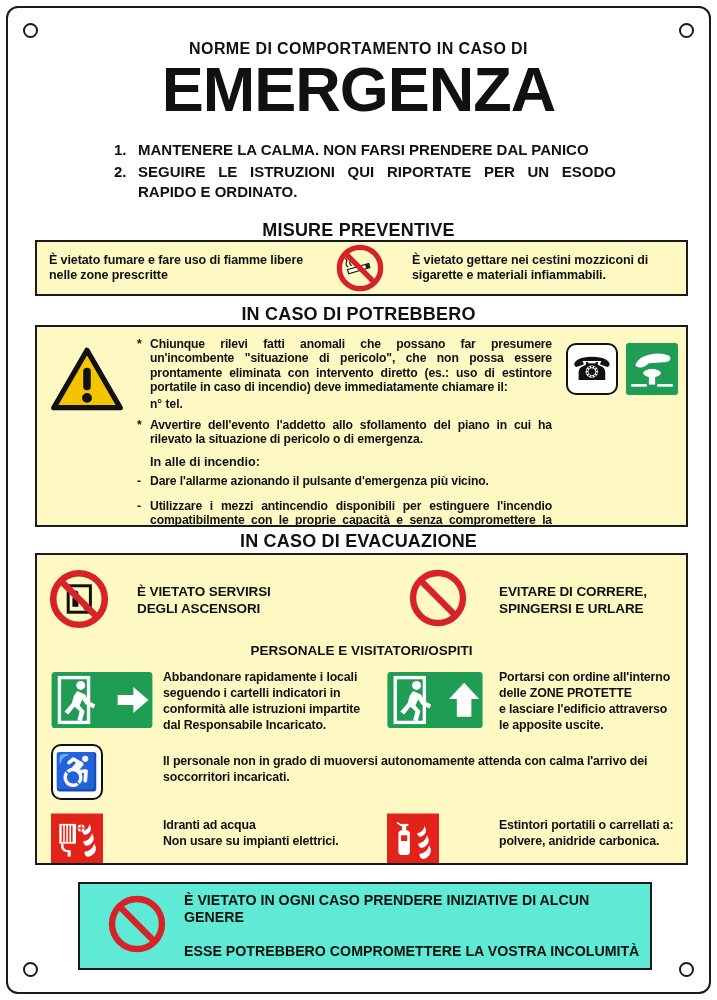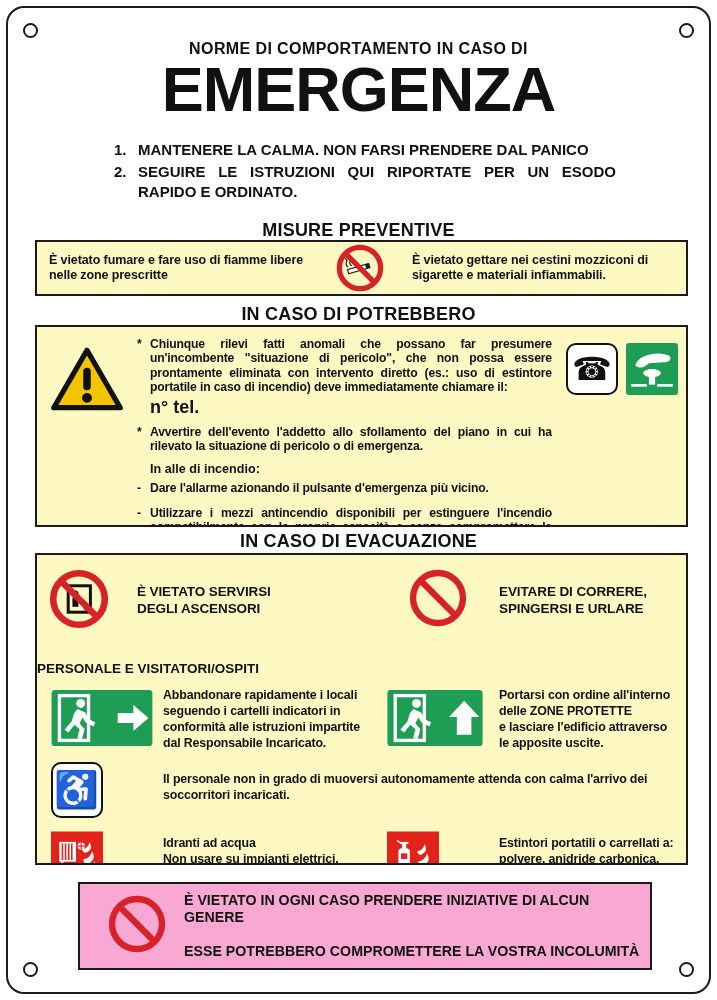--- a/index.html
+++ b/index.html
@@ -2,21 +2,21 @@
 <html><head>
 <meta charset="utf-8">
 <style>
   html,body{margin:0;padding:0;}
   body{
     width:717px;height:1000px;position:relative;background:#ffffff;
     font-family:"Liberation Sans",sans-serif;color:#111;
   }
   .plate{
     position:absolute;left:6px;top:6px;right:6px;bottom:6px;
-    border:2.5px solid #1a1a1a;border-radius:18px;background:#fff;padding-left:44px;
+    border:2.5px solid #1a1a1a;border-radius:12px;background:#fff;padding-left:44px;
   }
   .hole{
     position:absolute;width:11px;height:11px;border:2.5px solid #1a1a1a;
     border-radius:50%;background:#fff;
   }
   .hole.tl{left:15px;top:15px}.hole.tr{right:15px;top:15px}
   .hole.bl{left:15px;bottom:15px}.hole.br{right:15px;bottom:15px}
 
   .kicker{position:absolute;top:32px;left:0;right:0;text-align:center;
     font-weight:bold;font-size:16px;letter-spacing:.4px}
@@ -42,44 +42,44 @@
   #box-misure{top:232px;height:56px;display:grid;
     grid-template-columns:258px 1fr 262px;align-items:center;padding:0 12px}
   #box-misure .mid{display:flex;justify-content:center}
 
   #box-emerg{top:317px;height:202px;padding:10px 8px 0 12px;display:grid;
     grid-template-columns:88px 1fr 126px;overflow:hidden}
   .bul{display:grid;grid-template-columns:13px 1fr;
     font-weight:bold;font-size:12.2px;line-height:1.18}
   .bul .t{text-align:justify;letter-spacing:-.15px}
   .bul + .bul{margin-top:6px}
-  .tel{margin:2px 0 0 13px;font-weight:bold;font-size:18px}
+  .tel{margin:2px 0 0 13px;font-weight:bold;font-size:12px}
   .fireh{margin:9px 0 5px 13px;font-weight:bold;font-size:12.6px}
   .dash + .dash{margin-top:10px}
   #emerg-icons{display:flex;gap:8px;justify-content:flex-end;
     align-items:flex-start;padding-top:6px}
   .icon-box{width:52px;height:52px;border:2.5px solid #111;border-radius:10px;
     display:flex;align-items:center;justify-content:center;background:#fff;box-sizing:border-box}
   .icon-box span{font-size:32px;line-height:1}
   .green-box{width:52px;height:52px;background:#1f9d55;border-radius:3px}
 
   #box-evac{top:545px;height:312px;overflow:hidden}
   .row{position:relative}
   .abs{position:absolute}
   #rowA{height:72px;margin-top:14px}
   .cap-txt{font-weight:bold;font-size:13.5px;line-height:1.25;letter-spacing:-.1px}
-  .sub-h{text-align:left;font-weight:bold;font-size:13.5px;margin-top:20px}
+  .sub-h{text-align:center;font-weight:bold;font-size:13.5px;margin-top:2px}
   #rowB{height:62px;margin-top:12px}
   #rowC{height:62px;margin-top:10px}
   #rowD{height:62px;margin-top:4px}
   .s-txt{font-weight:bold;font-size:12.4px;line-height:1.28;letter-spacing:-.15px}
 
   #footer-box{position:absolute;top:874px;left:70px;width:574px;height:88px;
     border:2px solid #1a1a1a;display:grid;grid-template-columns:94px 1fr;
-    align-items:center;padding:0 10px;box-sizing:border-box;background:#f9a8d4}
+    align-items:center;padding:0 10px;box-sizing:border-box;background:#5eead4}
   .f-txt p{margin:0;font-weight:bold;font-size:14.2px;line-height:1.2}
   .f-txt p + p{margin-top:16px}
 </style>
 </head>
 <body>
 
 <div class="plate">
   <div class="hole tl"></div>
   <div class="hole tr"></div>
   <div class="hole bl"></div>

